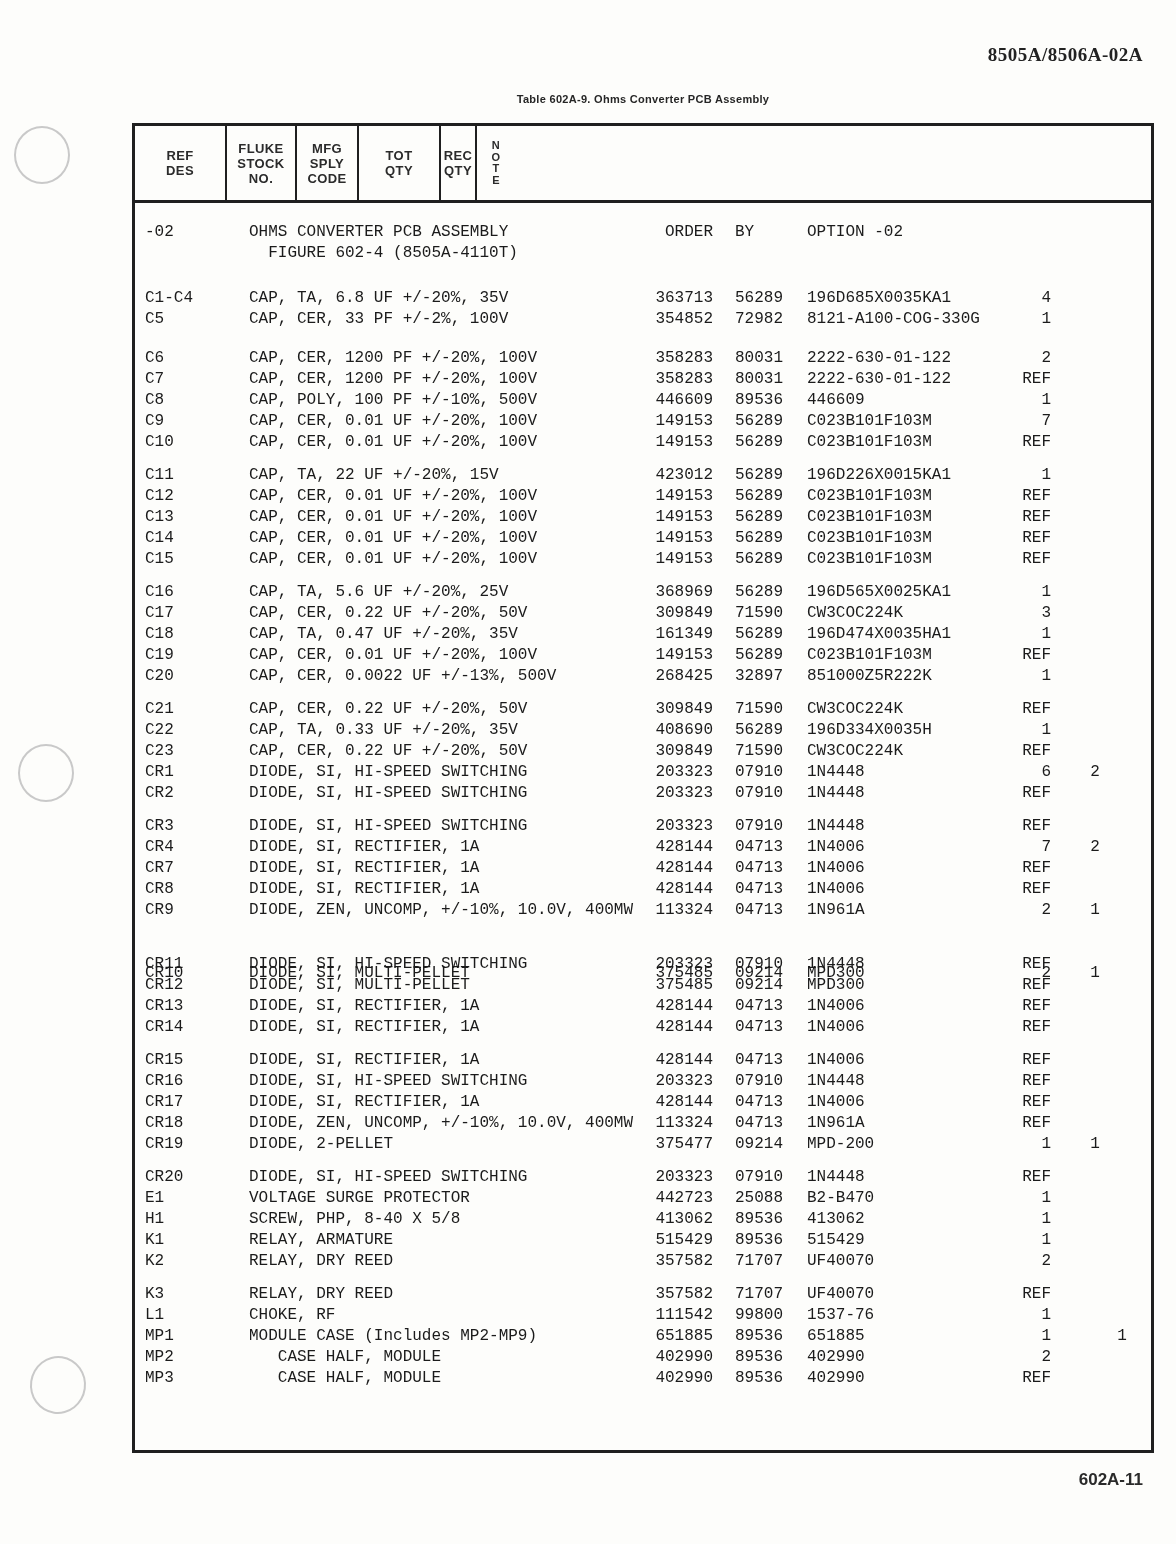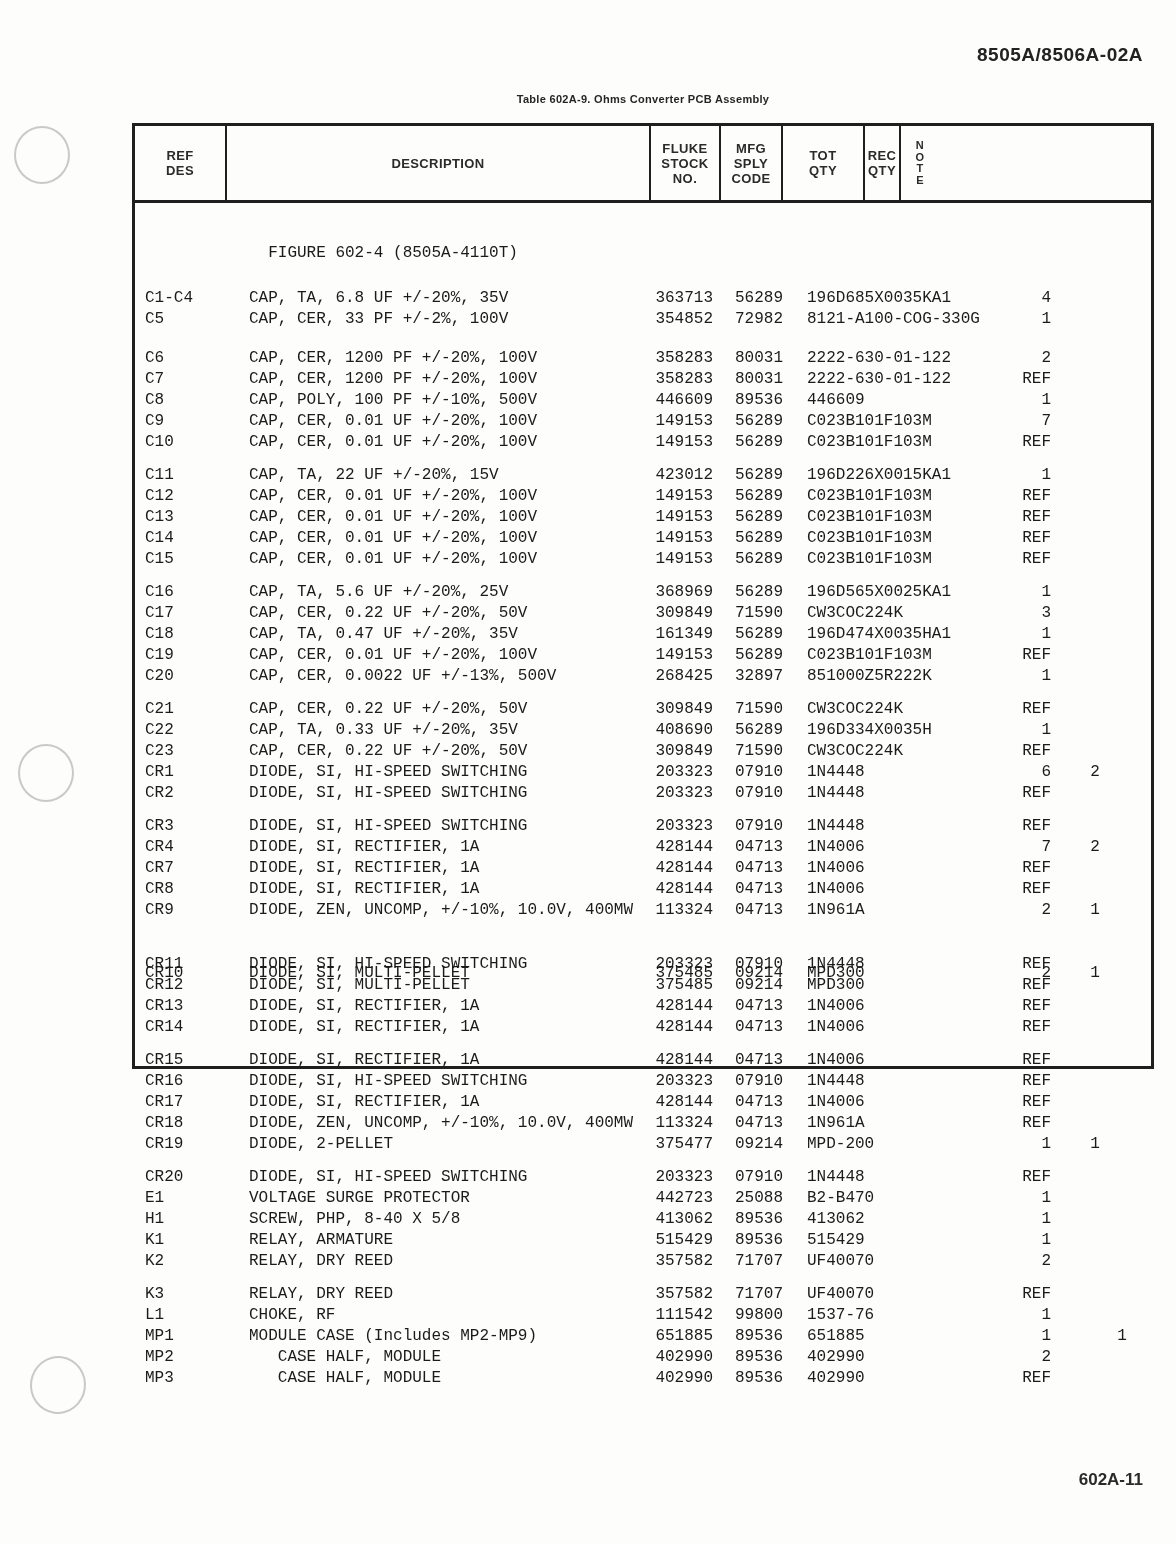--- a/index.html
+++ b/index.html
@@ -29,21 +29,21 @@
     background: transparent;
   }
   #hole1 { left: 14px;  top: 126px; }
   #hole2 { left: 18px;  top: 744px; }
   #hole3 { left: 30px;  top: 1356px; transform: rotate(8deg); }
 
   .doc-ref {
     position: absolute;
     top: 44px;
     right: 33px;
-    font-family: Liberation Sans, sans-serif;
+    font-family: Liberation Serif, serif;
     font-weight: bold;
     font-size: 19px;
     letter-spacing: 0.5px;
     color: #222;
   }
   .table-title {
     position: absolute;
     top: 93px;
     left: 132px;
     width: 1022px;
@@ -62,21 +62,21 @@
     font-weight: bold;
     font-size: 17px;
     color: #2a2a2a;
   }
 
   .parts-table {
     position: absolute;
     left: 132px;
     top: 123px;
     width: 1022px;
-    height: 946px;
+    height: 1330px;
     border: 3px solid #1f1f1f;
     box-sizing: border-box;
     background: transparent;
   }
   .thead {
     display: flex;
     height: 77px;
     border-bottom: 3px solid #1f1f1f;
     box-sizing: border-box;
   }
@@ -136,37 +136,37 @@
 <div class="punch-hole" id="hole2"></div>
 <div class="punch-hole" id="hole3"></div>
 
 <div class="doc-ref">8505A/8506A-02A</div>
 <div class="table-title">Table 602A-9. Ohms Converter PCB Assembly</div>
 
 <div class="parts-table">
   <div class="thead">
     <div class="th th-ref">REF
 DES</div>
-    <div class="th th-desc">DESCRIPTION</div>
     <div class="th th-stock">FLUKE
 STOCK
 NO.</div>
     <div class="th th-sply">MFG
 SPLY
 CODE</div>
     <div class="th th-tot">TOT
 QTY</div>
     <div class="th th-rec">REC
 QTY</div>
     <div class="th th-note">N
 O
 T
 E</div>
   </div>
   <div class="tbody" id="table-body">
+      <div class="row" style="top: 19px;"><span class="c-ref">-02</span><span class="c-desc">OHMS CONVERTER PCB ASSEMBLY</span><span class="c-stock">ORDER</span><span class="c-sply">BY</span><span class="c-part">OPTION -02</span></div>
       <div class="row" style="top: 40px;"><span class="c-desc">  FIGURE 602-4 (8505A-4110T)</span></div>
       <div class="row" style="top: 85px;"><span class="c-ref">C1-C4</span><span class="c-desc">CAP, TA, 6.8 UF +/-20%, 35V</span><span class="c-stock">363713</span><span class="c-sply">56289</span><span class="c-part">196D685X0035KA1</span><span class="c-tot">4</span></div>
       <div class="row" style="top: 106px;"><span class="c-ref">C5</span><span class="c-desc">CAP, CER, 33 PF +/-2%, 100V</span><span class="c-stock">354852</span><span class="c-sply">72982</span><span class="c-part">8121-A100-COG-330G</span><span class="c-tot">1</span></div>
       <div class="row" style="top: 145px; padding-left: 14px;"><span class="c-ref">C6</span><span class="c-desc">CAP, CER, 1200 PF +/-20%, 100V</span><span class="c-stock">358283</span><span class="c-sply">80031</span><span class="c-part">2222-630-01-122</span><span class="c-tot">2</span></div>
       <div class="row" style="top: 166px;"><span class="c-ref">C7</span><span class="c-desc">CAP, CER, 1200 PF +/-20%, 100V</span><span class="c-stock">358283</span><span class="c-sply">80031</span><span class="c-part">2222-630-01-122</span><span class="c-tot">REF</span></div>
       <div class="row" style="top: 187px;"><span class="c-ref">C8</span><span class="c-desc">CAP, POLY, 100 PF +/-10%, 500V</span><span class="c-stock">446609</span><span class="c-sply">89536</span><span class="c-part">446609</span><span class="c-tot">1</span></div>
       <div class="row" style="top: 208px;"><span class="c-ref">C9</span><span class="c-desc">CAP, CER, 0.01 UF +/-20%, 100V</span><span class="c-stock">149153</span><span class="c-sply">56289</span><span class="c-part">C023B101F103M</span><span class="c-tot">7</span></div>
       <div class="row" style="top: 229px;"><span class="c-ref">C10</span><span class="c-desc">CAP, CER, 0.01 UF +/-20%, 100V</span><span class="c-stock">149153</span><span class="c-sply">56289</span><span class="c-part">C023B101F103M</span><span class="c-tot">REF</span></div>
       <div class="row" style="top: 262px;"><span class="c-ref">C11</span><span class="c-desc">CAP, TA, 22 UF +/-20%, 15V</span><span class="c-stock">423012</span><span class="c-sply">56289</span><span class="c-part">196D226X0015KA1</span><span class="c-tot">1</span></div>
       <div class="row" style="top: 283px;"><span class="c-ref">C12</span><span class="c-desc">CAP, CER, 0.01 UF +/-20%, 100V</span><span class="c-stock">149153</span><span class="c-sply">56289</span><span class="c-part">C023B101F103M</span><span class="c-tot">REF</span></div>

